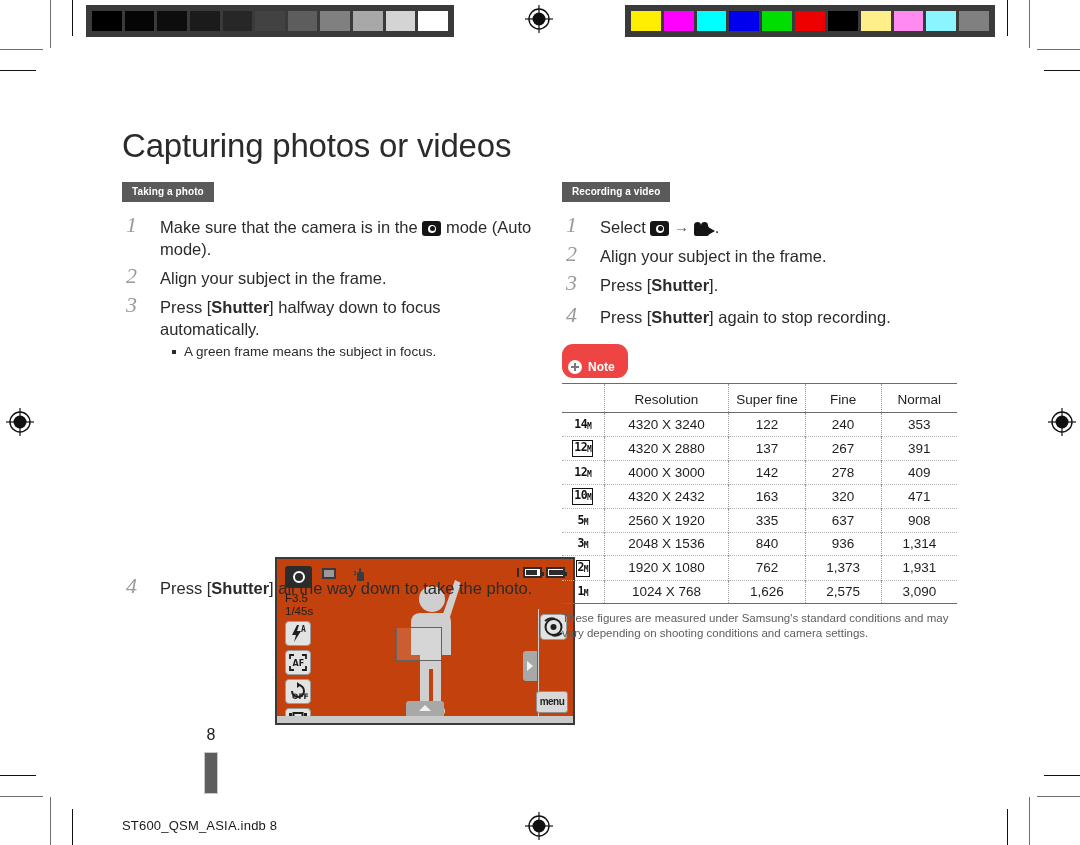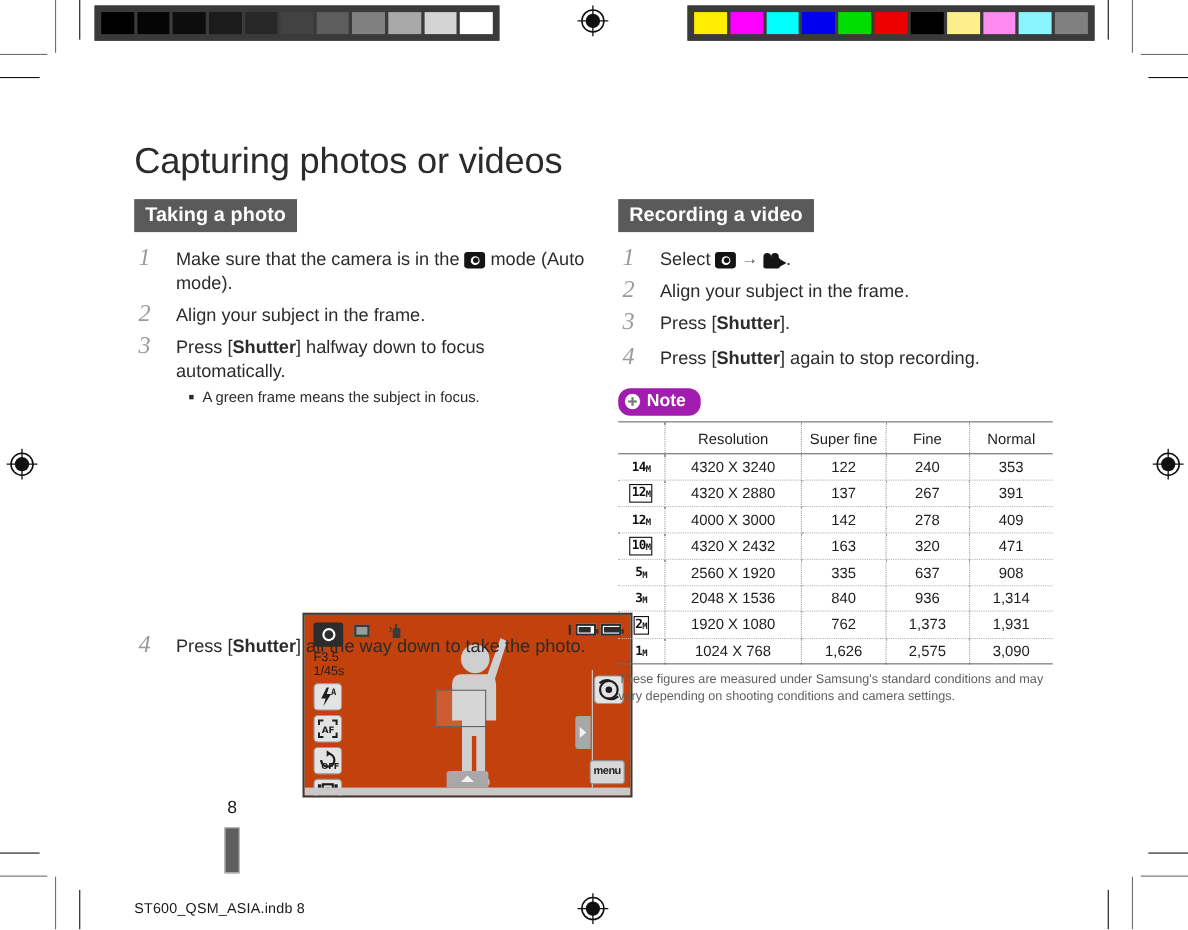--- a/index.html
+++ b/index.html
@@ -66,21 +66,21 @@
     color: #2b2b2b;
   }
 
   .col-left  { position: absolute; left: 122px; top: 181px; width: 420px; }
   .col-right { position: absolute; left: 562px; top: 181px; width: 395px; }
 
   .section-tag {
     display: inline-block;
     background: #5a5a5a;
     color: #fff;
-    font-size: 18px;
+    font-size: 10px;
     font-weight: bold;
     padding: 4px 10px 5px 10px;
     letter-spacing: 0.1px;
   }
 
   ol.steps {
     list-style: none;
     margin: 14px 0 0 0;
     padding: 0;
   }
@@ -325,25 +325,25 @@
     border-left: 6px solid transparent;
     border-right: 6px solid transparent;
     border-bottom: 6px solid #f2f2f2;
   }
 
   
   .note-pill {
     display: inline-flex;
     align-items: center;
     gap: 6px;
-    background: #a21caf;
+    background: #ef4444;
     color: #fff;
     border-radius: 11px;
-    padding: 3px 13px 4px 6px;
-    font-size: 16px;
+    padding: 16px 13px 4px 6px;
+    font-size: 12px;
     font-weight: bold;
   }
   .note-pill .dot {
     width: 14px; height: 14px; border-radius: 50%;
     background: #fff; position: relative; flex: 0 0 auto;
   }
   .note-pill .dot:before, .note-pill .dot:after {
     content: ""; position: absolute; background: #7a7a7a;
   }
   .note-pill .dot:before { left: 6px; top: 3px; width: 2px; height: 8px; }

